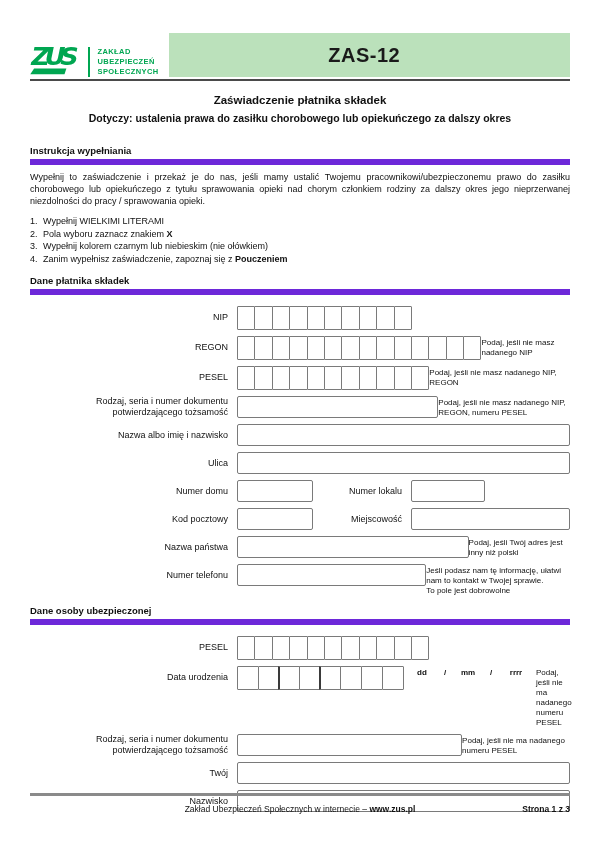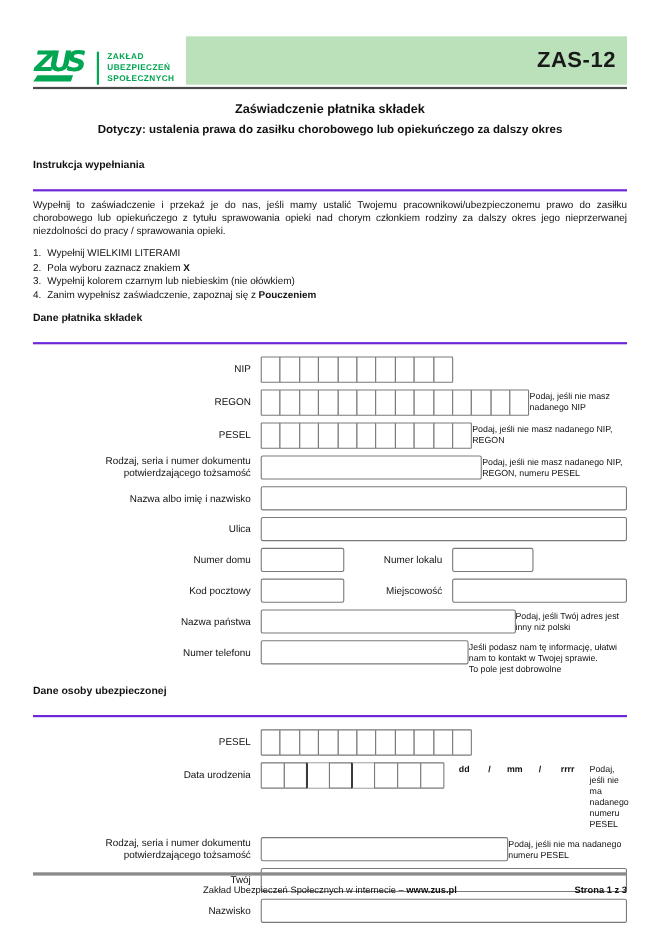--- a/index.html
+++ b/index.html
@@ -11,29 +11,29 @@
     font-family:"Liberation Sans", sans-serif;
   }
   .page { padding:0 30px; }
 
   
   .header { display:flex; align-items:stretch; margin-top:33px; height:44px; }
   .logo-block { display:flex; align-items:flex-end; padding-right:10px; }
   .zus-logo { color:var(--zus-green); margin-right:8px; }
   .logo-sep { width:1.5px; height:30px; background:var(--zus-green); margin-right:8px; }
   .logo-text { color:var(--zus-green); font-size:7.5px; font-weight:bold; line-height:1.35; letter-spacing:0.4px; }
-  .code-bar { flex:1; background:var(--bar-green); display:flex; align-items:center; justify-content:flex-end; padding-right:10px; }
+  .code-bar { flex:1; background:var(--bar-green); display:flex; align-items:center; justify-content:center; padding-right:10px; }
   .form-code { font-size:20px; font-weight:bold; color:#1a1a1a; letter-spacing:0.5px; }
   .header-rule { border-bottom:2px solid #4a4a4a; margin-top:2px; }
 
   
   .title { margin-top:13px; text-align:center; font-size:11.5px; font-weight:bold; }
   .subtitle { margin-top:6px; text-align:center; font-size:10.5px; font-weight:bold; }
 
-  .section-heading { font-size:9.5px; font-weight:bold; border-bottom:2px solid #6d28d9; padding-bottom:16px; }
+  .section-heading { font-size:9.5px; font-weight:bold; border-bottom:6px solid #6d28d9; padding-bottom:3px; }
   .s1 { margin-top:21px; }
   .s2 { margin-top:9px; }
   .s3 { margin-top:9px; }
 
   .intro { margin-top:7px; font-size:9px; line-height:1.33; text-align:justify; }
   .list { margin-top:7px; font-size:9px; line-height:1.42; }
   .list-item { display:flex; }
   .list-item .num { width:13px; flex-shrink:0; }
   .bold { font-weight:bold; }
 

